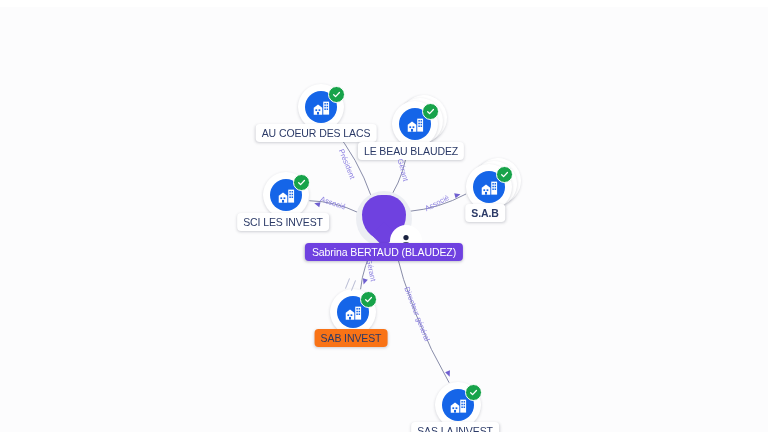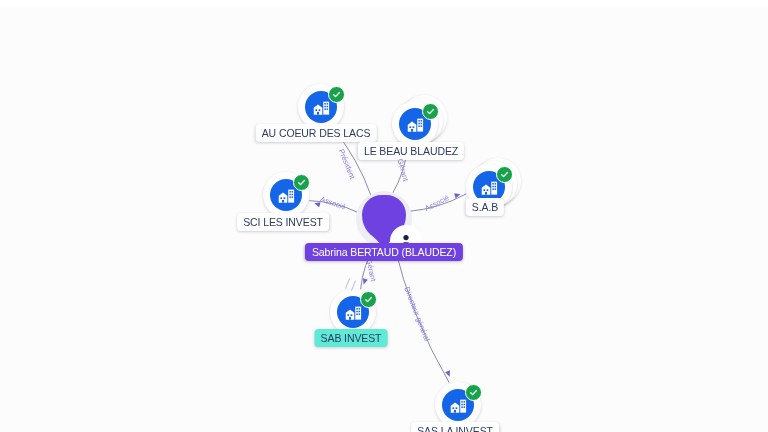--- a/index.html
+++ b/index.html
@@ -289,21 +289,21 @@
     <rect x="6.3" y="17.6" width="2.6" height="3.4" fill="#1565e8"></rect>
   </svg>
           </div>
           <div class="verified-badge" style="background: rgb(23, 163, 74);">
   <svg width="9" height="9" viewBox="0 0 24 24" aria-hidden="true">
     <path d="M4.5 12.6l5 5L19.8 6.8" fill="none" stroke="#ffffff" stroke-width="3.4" stroke-linecap="round" stroke-linejoin="round"></path>
   </svg>
           </div>
         </div>
       </div>
-      <div class="node-label" style="left: 485px; top: 191px; color: rgb(43, 58, 103); background: rgb(255, 255, 255);">S.A.B</div>
+      <div class="node-label" style="left: 485px; top: 197px; color: rgb(43, 58, 103); background: rgb(255, 255, 255); font-weight: bold;">S.A.B</div>
       <div class="node" style="left: 286px; top: 188px;">
         <div class="company-stack">
           <div class="stack-card c1"></div>
           <div class="company-disc" style="background: rgb(21, 101, 232);">
   <svg width="19" height="19" viewBox="0 0 24 24" aria-hidden="true">
     <path d="M2.2 21V12.4L7.6 8.3l5.4 4.1V21z" fill="#ffffff"></path>
     <path d="M14.2 21V4.6h7.4V21z" fill="#ffffff"></path>
     <rect x="15.6" y="6.4" width="1.9" height="1.9" fill="#1565e8"></rect>
     <rect x="18.4" y="6.4" width="1.9" height="1.9" fill="#1565e8"></rect>
     <rect x="15.6" y="9.8" width="1.9" height="1.9" fill="#1565e8"></rect>
@@ -345,21 +345,21 @@
   <svg width="9" height="9" viewBox="0 0 24 24" aria-hidden="true">
     <path d="M4.5 12.6l5 5L19.8 6.8" fill="none" stroke="#ffffff" stroke-width="3.4" stroke-linecap="round" stroke-linejoin="round"></path>
   </svg>
           </div>
           <div class="motion-ticks">
             <span class="t1"></span>
             <span class="t2"></span>
           </div>
         </div>
       </div>
-      <div class="node-label" style="left: 351px; top: 322px; color: rgb(43, 58, 103); background: #5eead4;">SAB INVEST</div>
+      <div class="node-label" style="left: 351px; top: 322px; color: rgb(43, 58, 103); background: #f97316;">SAB INVEST</div>
       <div class="node" style="left: 458px; top: 398px;">
         <div class="company-stack">
           <div class="stack-card c1"></div>
           <div class="company-disc" style="background: rgb(21, 101, 232);">
   <svg width="19" height="19" viewBox="0 0 24 24" aria-hidden="true">
     <path d="M2.2 21V12.4L7.6 8.3l5.4 4.1V21z" fill="#ffffff"></path>
     <path d="M14.2 21V4.6h7.4V21z" fill="#ffffff"></path>
     <rect x="15.6" y="6.4" width="1.9" height="1.9" fill="#1565e8"></rect>
     <rect x="18.4" y="6.4" width="1.9" height="1.9" fill="#1565e8"></rect>
     <rect x="15.6" y="9.8" width="1.9" height="1.9" fill="#1565e8"></rect>

